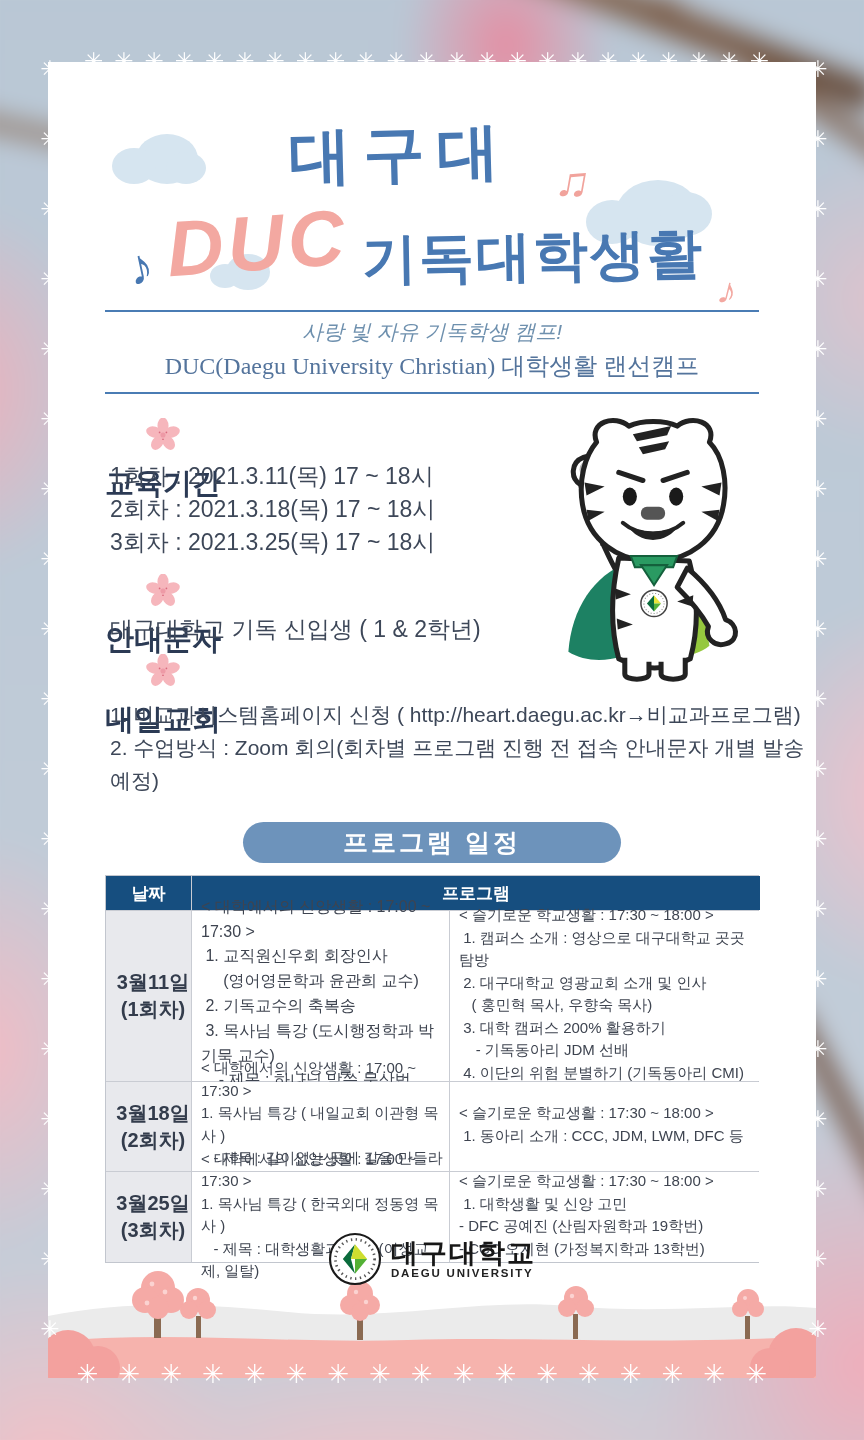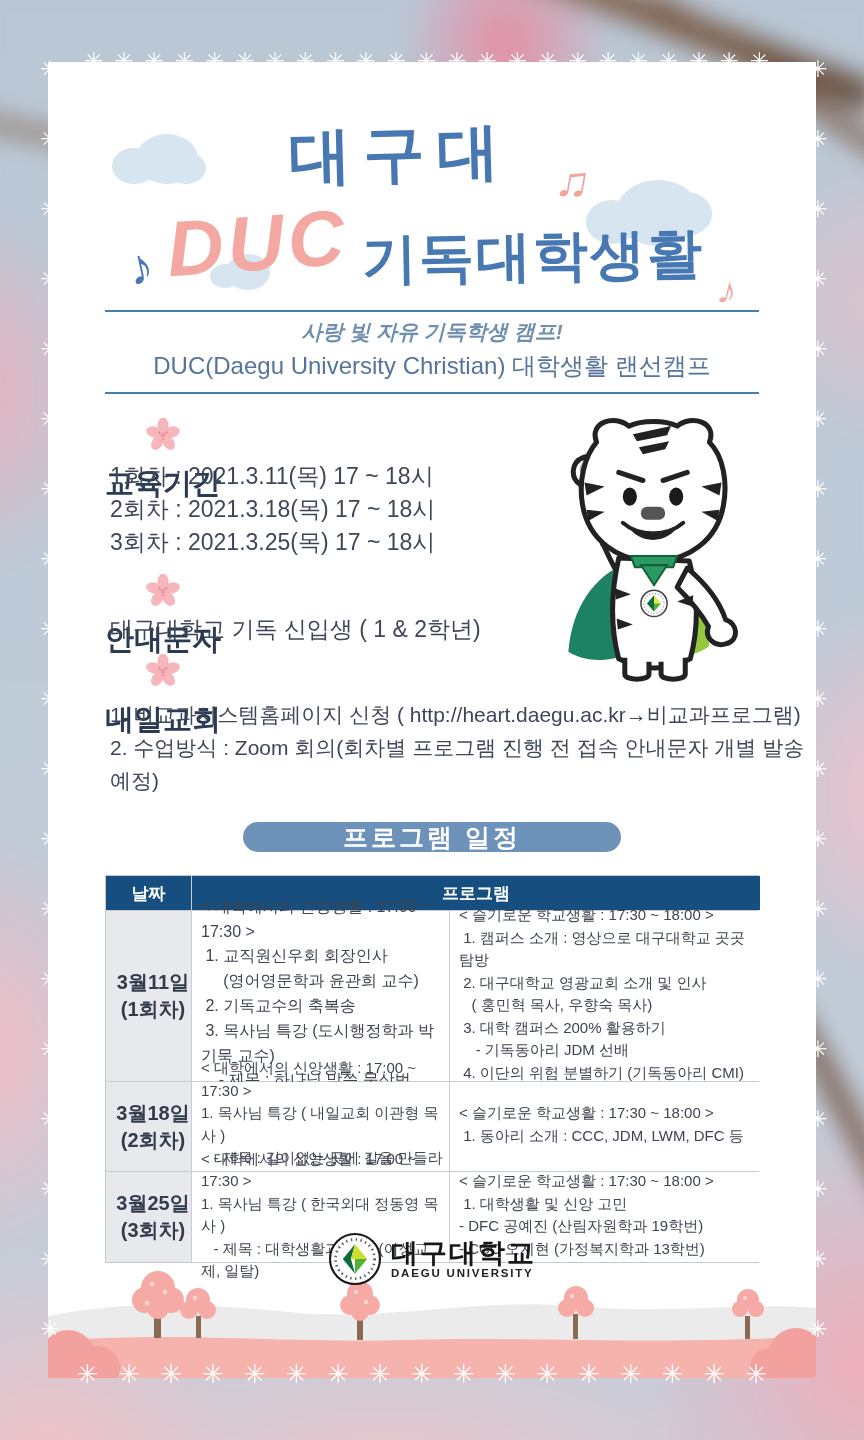--- a/index.html
+++ b/index.html
@@ -58,40 +58,40 @@
   .note-b { font-size:50px; color:#4878b2; margin-top:34px; transform:rotate(-12deg); }
   .duc    { font-size:78px; line-height:1; font-weight:bold; font-style:italic; color:#f3a8a1;
     letter-spacing:4px; transform:rotate(-4deg); }
   .script { font-size:55px; font-weight:bold; color:#4878b2; margin-top:16px; letter-spacing:2px; transform:rotate(-1deg); }
   .note-c { font-size:38px; color:#f3a8a1; margin-top:66px; transform:rotate(14deg); }
 
   
   .rule { position:absolute; left:57px; width:654px; height:2px; background:#4a7cb4; }
   .rule-1 { top:248px; } .rule-2 { top:330px; }
   .intro-1 { position:absolute; top:256px; left:0; width:100%; text-align:center;
-    font-size:21px; font-style:italic; font-weight:bold; color:#6e90ae; }
+    font-size:21px; font-style:italic; font-weight:normal; color:#6e90ae; }
   .intro-2 { position:absolute; top:288px; left:0; width:100%; text-align:center;
-    font-size:24px; color:#54749c; }
+    font-size:24px; color:#54749c;font-family:Liberation Serif, serif; }
 
   
   .sec-head { position:absolute; left:57px; display:flex; align-items:center; gap:12px;
     font-size:29px; font-weight:bold; color:#2b3a54;flex-direction:column; }
   .sec-head svg { display:block; }
   .head-period { top:356px; } .head-target { top:512px; } .head-apply { top:592px; }
   .sec-body { position:absolute; left:62px; color:#3d4758; white-space:pre-wrap; }
   .body-period { top:398px; font-size:23px; line-height:33px; }
   .body-target { top:552px; font-size:23px; }
   .body-apply  { top:636px; font-size:21px; line-height:33px; }
 
   
   .mascot { position:absolute; left:478px; top:350px; width:252px; height:272px; }
 
   
   .pill { position:absolute; top:760px; left:50%; transform:translateX(-50%);
-    width:378px; height:30px; border-radius:21px; background:#6d93bb;
+    width:378px; height:41px; border-radius:21px; background:#6d93bb;
     display:flex; align-items:center; justify-content:center;
     color:#ffffff; font-size:25px; font-weight:bold; letter-spacing:3px; }
   .table { position:absolute; left:57px; top:813px; width:654px;
     display:grid; grid-template-columns:85px 257px 310px; grid-template-rows:34px 170px 89px 90px;
     gap:1px; background:#c9ccd3; border:1px solid #c2c6ce; }
   .th { background:#164e7f; color:#ffffff; font-size:17px; font-weight:bold;
     display:flex; align-items:center; justify-content:center; }
   .th-prog { grid-column:2/4; }
   .td-date { background:#e8e9ed; color:#333c4c; font-size:20px; font-weight:bold; line-height:1.35;
     display:flex; flex-direction:column; align-items:center; justify-content:center; text-align:center;padding-left:9px; }

